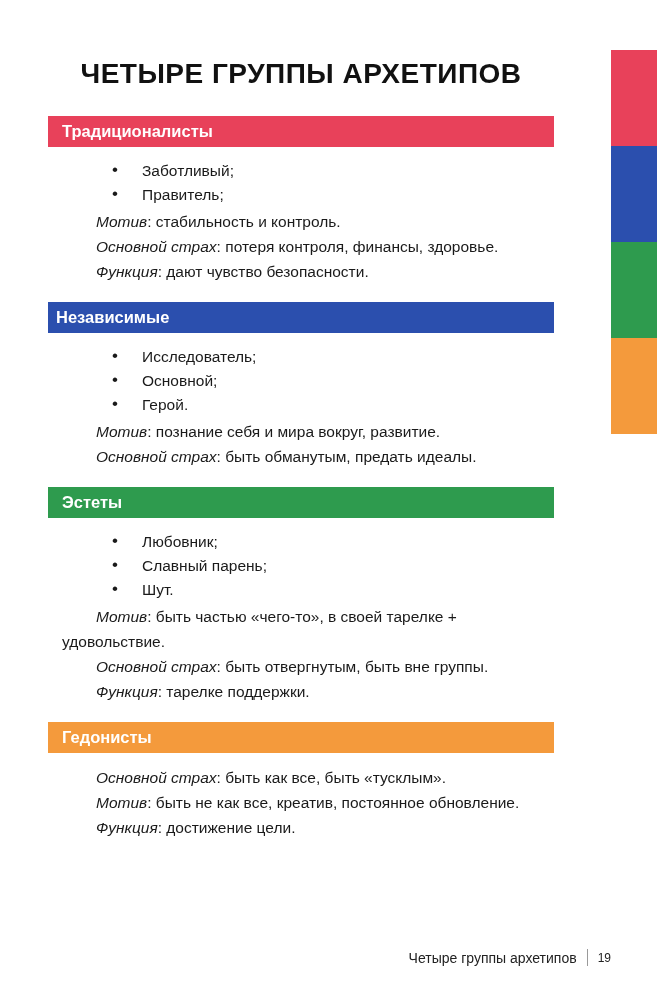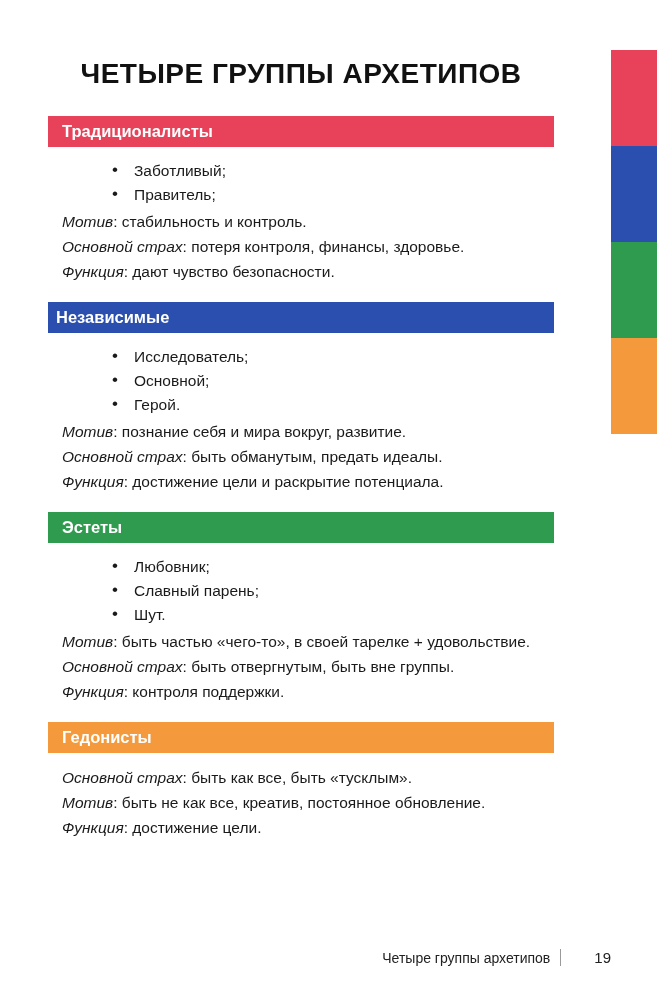--- a/index.html
+++ b/index.html
@@ -82,49 +82,50 @@
     color: #1a1a1a;
   }
   ul.items li::before {
     content: "•";
     position: absolute;
     left: 50px;
     top: -1px;
     font-size: 17px;
     line-height: 24px;
   }
-  ul.items li .txt { margin-left: 26px; display: inline-block; }
+  ul.items li .txt { margin-left: 34px; display: inline-block; }
 
   .meta {
     font-size: 15.5px;
     line-height: 25px;
     padding-left: 14px;
     color: #1a1a1a;
   }
   .meta .lbl {
     font-style: italic;
+    margin-left: 34px;
   }
 
   .footer {
     position: absolute;
     right: 46px;
     bottom: 34px;
     display: flex;
     align-items: center;
     font-size: 14px;
     color: #222;
   }
   .footer .sep {
     display: inline-block;
     width: 1px;
     height: 17px;
     background: #9a9a9a;
     margin: 0 10px;
   }
-  .footer .pnum { font-size: 15px; margin-left: 23px; }
+  .footer .pnum { font-size: 12px; }
 </style>
 </head>
 <body>
 
 <div class="edge-tabs">
   <div class="edge-tab" style="background: rgb(232, 65, 90);"></div>
   <div class="edge-tab" style="background: rgb(43, 79, 174);"></div>
   <div class="edge-tab" style="background: rgb(46, 155, 78);"></div>
   <div class="edge-tab" style="background: rgb(244, 154, 60);"></div>
 </div>
@@ -153,37 +154,36 @@
       <span>Независимые</span>
     </div>
     <div class="group-body">
       <ul class="items">
         <li><span class="txt">Исследователь;</span></li>
         <li><span class="txt">Основной;</span></li>
         <li><span class="txt">Герой.</span></li>
       </ul>
       <div class="meta"><span class="lbl">Мотив</span>: <span>познание себя и мира вокруг, развитие.</span></div>
       <div class="meta"><span class="lbl">Основной страх</span>: <span>быть обманутым, предать идеалы.</span></div>
-      <div class="meta"><span class="lbl">Функция</span>: <span>достижение цели и раскрытие потенциала.</span></div>
     </div>
   </div>
 
   <div class="group">
     <div class="group-header" style="background: rgb(46, 155, 78);">
       <span>Эстеты</span>
     </div>
     <div class="group-body">
       <ul class="items">
         <li><span class="txt">Любовник;</span></li>
         <li><span class="txt">Славный парень;</span></li>
         <li><span class="txt">Шут.</span></li>
       </ul>
       <div class="meta"><span class="lbl">Мотив</span>: <span>быть частью «чего-то», в своей тарелке + удовольствие.</span></div>
       <div class="meta"><span class="lbl">Основной страх</span>: <span>быть отвергнутым, быть вне группы.</span></div>
-      <div class="meta"><span class="lbl">Функция</span>: <span>контроля поддержки.</span></div>
+      <div class="meta"><span class="lbl">Функция</span>: <span>тарелке поддержки.</span></div>
     </div>
   </div>
 
   <div class="group">
     <div class="group-header" style="background: rgb(244, 154, 60);">
       <span>Гедонисты</span>
     </div>
     <div class="group-body">
       <div class="meta"><span class="lbl">Основной страх</span>: <span>быть как все, быть «тусклым».</span></div>
       <div class="meta"><span class="lbl">Мотив</span>: <span>быть не как все, креатив, постоянное обновление.</span></div>

